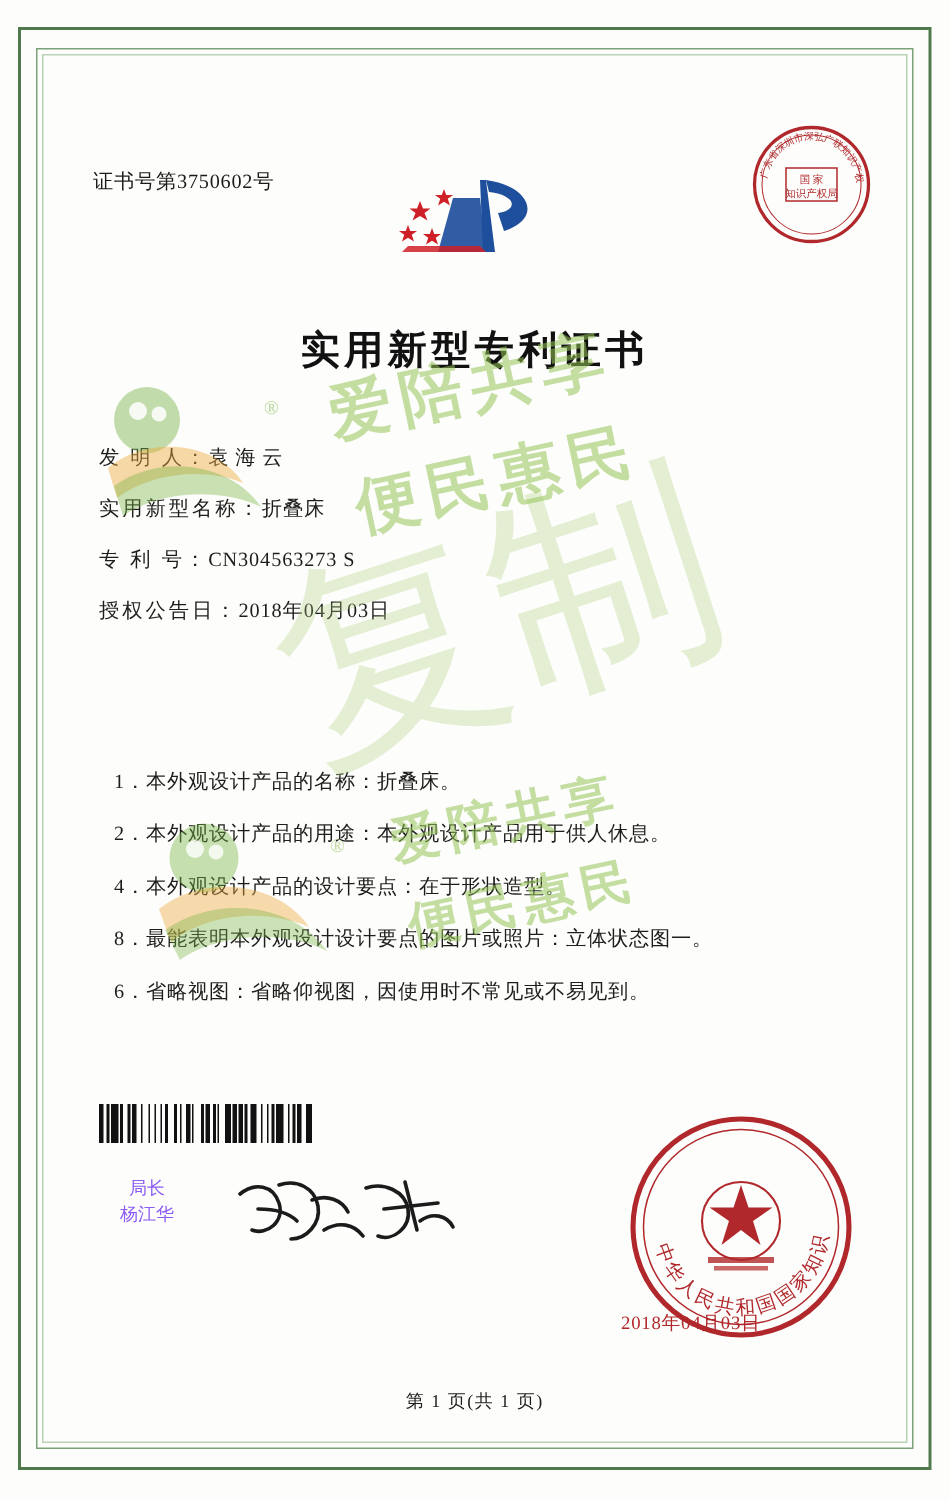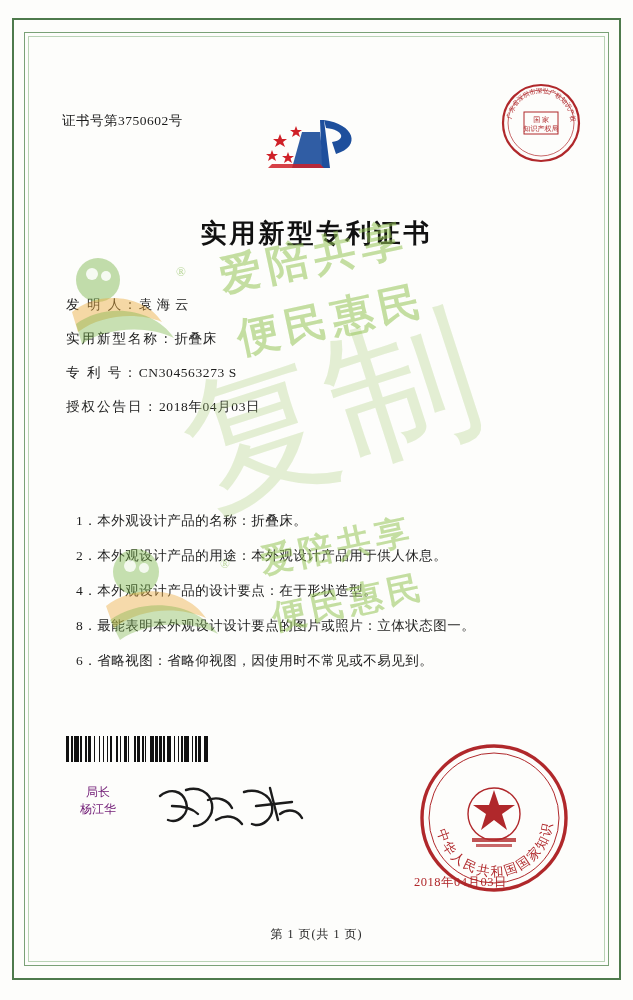--- a/index.html
+++ b/index.html
@@ -125,21 +125,21 @@
     background: #111;
     height: 100%;
   }
 
   .sign-label {
     position: absolute;
     left: 80px;
     top: 784px;
     font-size: 12px;
     line-height: 17px;
-    color: #701a75;
+    color: #8b5cf6;
     text-align: center;
   }
   .signature {
     position: absolute;
     left: 152px;
     top: 776px;
     width: 160px;
     height: 70px;
     color: #1b1b1b;
   }

